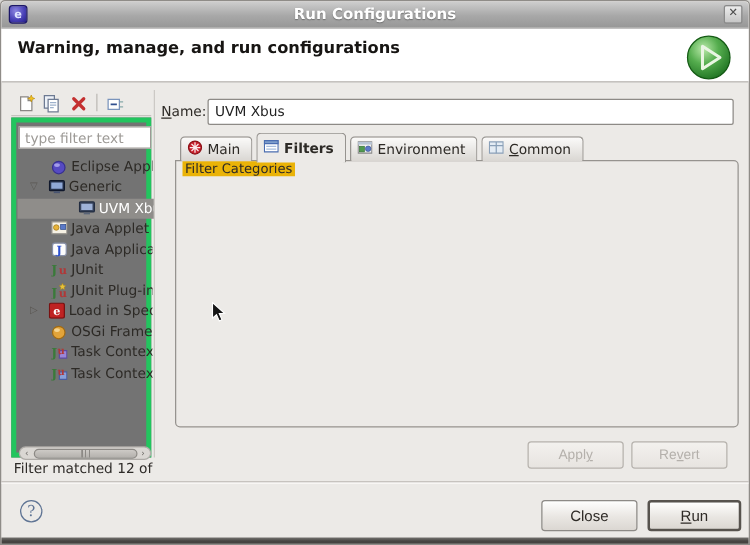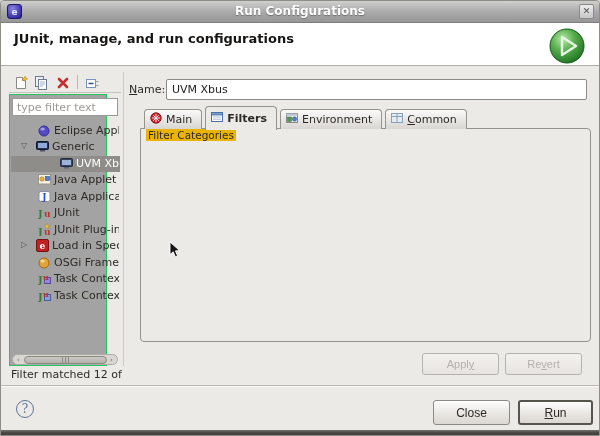--- a/index.html
+++ b/index.html
@@ -23,21 +23,21 @@
     text-align:center;}
   
   #header{left:0;top:22px;width:100%;height:43px;background:#ffffff;border-bottom:1px solid #b2afab;}
   #header-title{left:13px;top:8px;font-weight:bold;font-size:13px;color:#171513;}
   #run-badge{left:547px;top:2px;}
   
   #lc-toolbar{left:8px;top:71px;width:112px;height:21px;border-bottom:1px solid #c6c3bf;}
   .tool{position:absolute;top:2px;width:17px;height:17px;display:flex;align-items:center;justify-content:center;}
   #tool-sep{left:68px;top:3px;width:1px;height:14px;background:#bcb9b5;}
   #sash{left:122px;top:71px;width:1px;height:294px;background:#ccc9c5;}
-  #treebox{left:8px;top:93px;width:98px;height:272px;border:1px solid #22c55e;background:#a3a3a3;}
+  #treebox{left:8px;top:93px;width:112px;height:272px;border:4px solid #22c55e;background:#737373;}
   #filter-input{position:absolute;left:2px;top:3px;width:106px;height:18px;border:1px solid #9c9995;
     background:#fff;font-family:inherit;font-size:11px;padding:0 4px;color:#333;}
   #filter-input::placeholder{color:#9d9a96;}
   .trow{position:absolute;left:1px;width:108px;height:16px;display:flex;align-items:center;
     white-space:nowrap;overflow:hidden;}
   .trow.sel{background:#8f8d8a;color:#fff;width:109px;}
   .exp{position:absolute;font-size:8px;color:#5a5753;top:2px;}
   .exp-open::before{content:"▽";}
   .exp-closed::before{content:"▷";}
   .ticon{position:absolute;top:1px;width:13px;height:13px;}
@@ -112,21 +112,21 @@
 
 <div id="win">
 
   <div class="abs" id="titlebar">
     <div class="abs" id="win-icon">e</div>
     <div class="abs" id="title-text">Run Configurations</div>
     <div class="abs" id="close-btn">✕</div>
   </div>
 
   <div class="abs" id="header">
-    <div class="abs" id="header-title">JUnit, manage, and run configurations</div>
+    <div class="abs" id="header-title">Warning, manage, and run configurations</div>
     <div class="abs" id="run-badge">
       <svg width="38" height="40" viewBox="0 0 38 40">
         <defs>
             <radialGradient id="gg" cx="38%" cy="30%" r="78%">
           <stop offset="0" stop-color="#b9e9a9"></stop>
               <stop offset="0.45" stop-color="#55ad4e"></stop>
               <stop offset="1" stop-color="#1b6e1f"></stop>
         </radialGradient>
           </defs>
         <circle cx="19" cy="21" r="17" fill="url(#gg)" stroke="#145a14"></circle>

